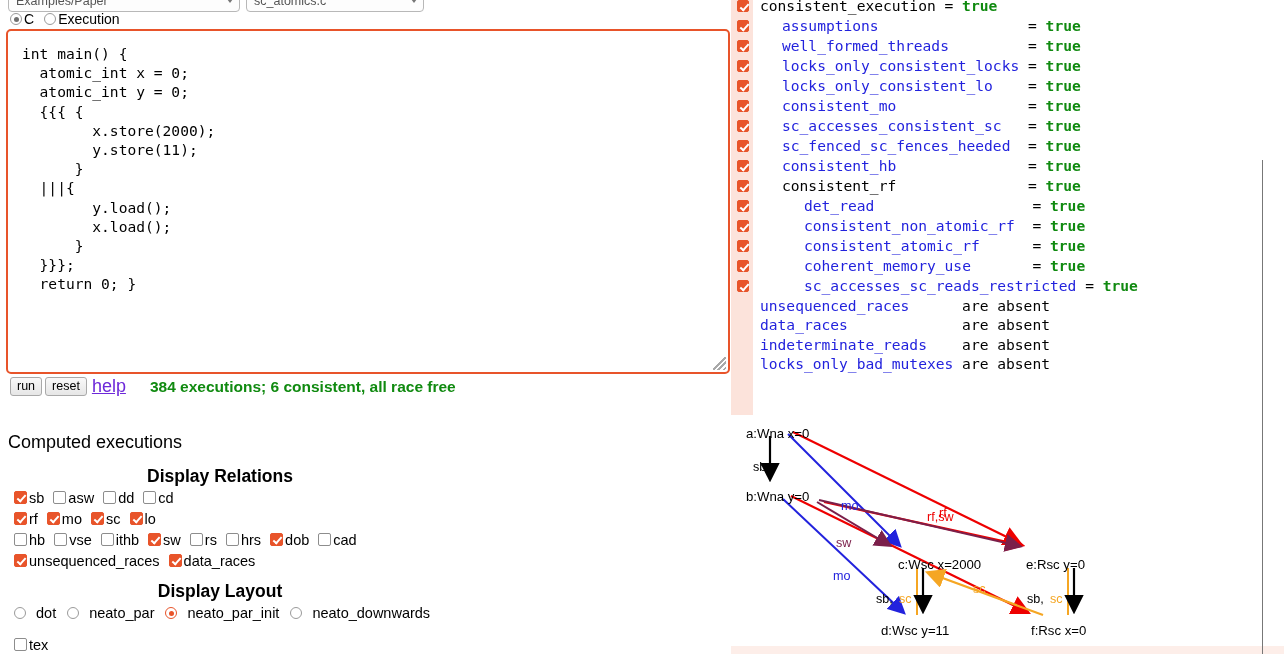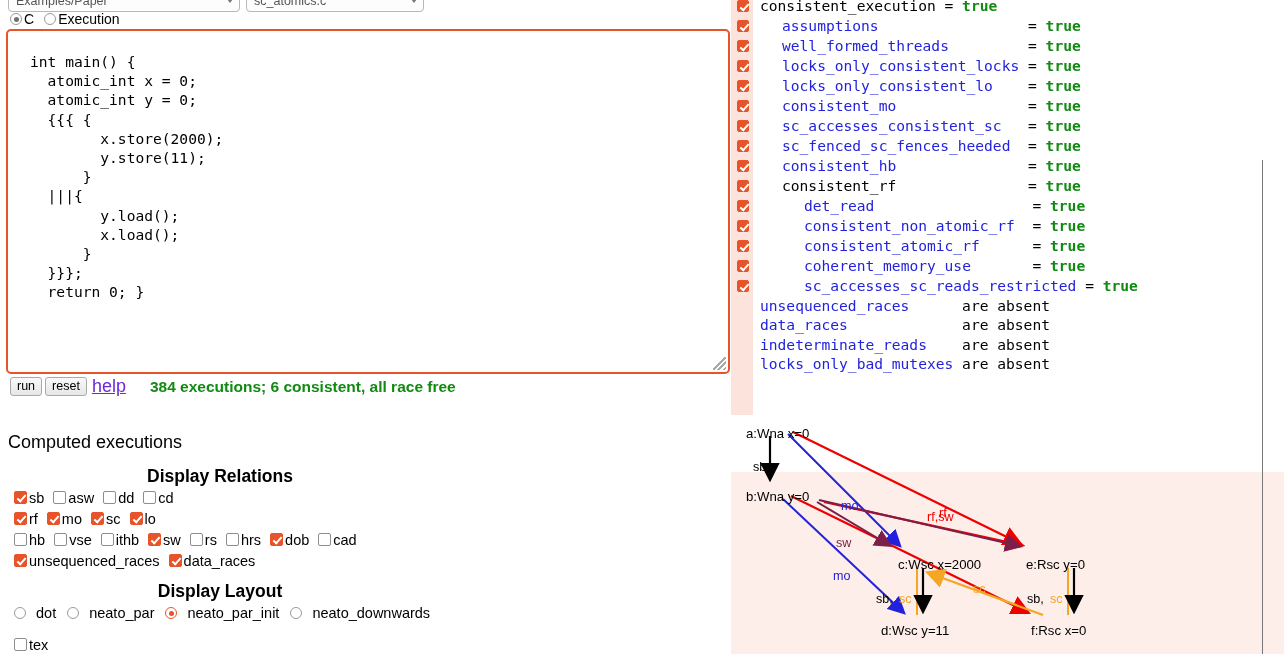--- a/index.html
+++ b/index.html
@@ -64,21 +64,21 @@
     position: absolute; left: 6px; top: 29px;
     width: 724px; height: 345px;
     box-sizing: border-box;
     border: 2px solid #e8542a;
     border-radius: 5px;
     background: #ffffff;
     padding: 5px 6px;
     overflow: hidden;
   }
   .code-box pre {
-    margin: 16px;
+    margin: 8px;
     font-family: "DejaVu Sans Mono", monospace;
     font-size: 14.6px;
     line-height: 19.2px;
     color: #000;
     white-space: pre;
   }
   .resize-grip {
     position: absolute; right: 2px; bottom: 2px;
     width: 13px; height: 13px;
     background:
@@ -147,21 +147,21 @@
     display: flex; align-items: center;
     font-size: 14.5px; color: #000; margin: 0 0 0 14px; height: 22px;
   }
   .rd-item { display: flex; align-items: center; gap: 10px; margin-right: 11px; white-space: nowrap; }
 
   
   .right-panel {
     position: absolute; left: 731px; top: 0; width: 553px; height: 654px;
     background: #fdeee9;
   }
-  .rp-inner { position: absolute; left: 0; top: 0; width: 553px; height: 472px; background: #fff; }
+  .rp-inner { position: absolute; left: 0; top: 0; width: 553px; height: 646px; background: #fff; }
   .pink-strip {
     position: absolute; left: 0px; top: 0px; width: 22px; height: 415px;
     background: #fce3db;
   }
 
   
   .clist {
     position: absolute; left: 6px; top: -4px;
     font-family: "DejaVu Sans Mono", monospace;
     font-size: 14.6px;

